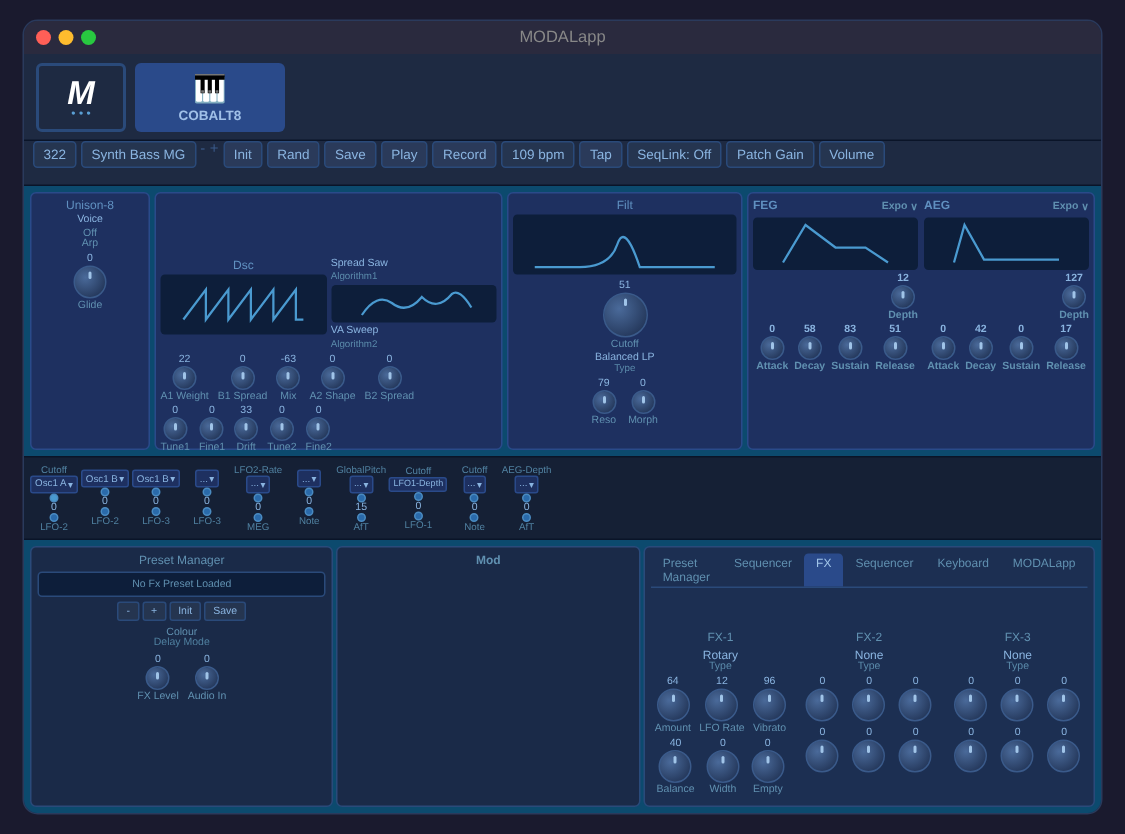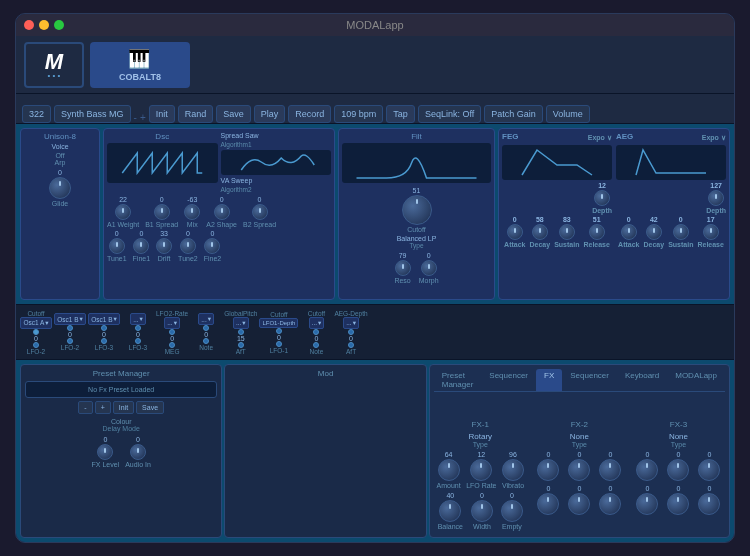--- a/index.html
+++ b/index.html
@@ -98,21 +98,21 @@
     }
     .preset-name {
       color: #a0c0e8;
       font-size: 9px;
       font-weight: bold;
     }
     .toolbar {
       background: #1e2a42;
       height: 30px;
       display: flex;
-      align-items: flex-end;
+      align-items: flex-start;
       padding: 0 6px;
       gap: 3px;
       flex-shrink: 0;
       border-bottom: 1px solid #0a1428;
       flex-wrap: nowrap;
     }
     .tb-item {
       background: #253550;
       border-radius: 3px;
       color: #8ab4e0;
@@ -442,21 +442,21 @@
           <div style="color:#6090b0;font-size:7px;text-align:center;margin-top:2px;">Off</div>
           <div style="color:#6090b0;font-size:7px;text-align:center;">Arp</div>
           <div style="margin-top:3px;" class="knob-group">
             <div class="knob-val">0</div>
             <div class="knob"></div>
             <div class="knob-label">Glide</div>
           </div>
         </div>
 
         <div class="panel osc-panel">
-          <div style="display:flex;justify-content:space-between;align-items:flex-start;gap:3px;">
+          <div style="display:flex;justify-content:space-between;align-items:flex-start;gap:3px;margin-top:40px;">
             <div style="flex:1;">
               <div class="panel-label">Dsc</div>
               <div class="waveform-area">
                 <svg width="100%" height="40" viewBox="0 0 80 40">
                   <polyline points="0,30 15,10 15,30 30,10 30,30 45,10 45,30 60,10 60,30 75,10 75,30 80,30" fill="none" stroke="#4a9ad0" stroke-width="1.5"></polyline>
                 </svg>
               </div>
             </div>
             <div style="flex:1;display:flex;flex-direction:column;gap:2px;">
               <div style="color:#8ab4e0;font-size:7px;">Spread Saw</div>
@@ -767,21 +767,21 @@
               <div class="knob-label">FX Level</div>
             </div>
             <div class="knob-group">
               <div class="knob-val">0</div>
               <div class="knob knob-sm"></div>
               <div class="knob-label">Audio In</div>
             </div>
           </div>
         </div>
 
-        <div class="bottom-panel" style="width:60px;flex-shrink:0;">
+        <div class="bottom-panel" style="width:60px;flex-shrink:0;font-weight:bold;">
           <div class="pm-title">Mod</div>
         </div>
 
         <div class="bottom-panel" style="flex:1;background:#1c2f52;">
 
           <div class="tab-bar">
             <div class="tab">Preset Manager</div>
             <div class="tab">Sequencer</div>
             <div class="tab active">FX</div>
             <div class="tab">Sequencer</div>

